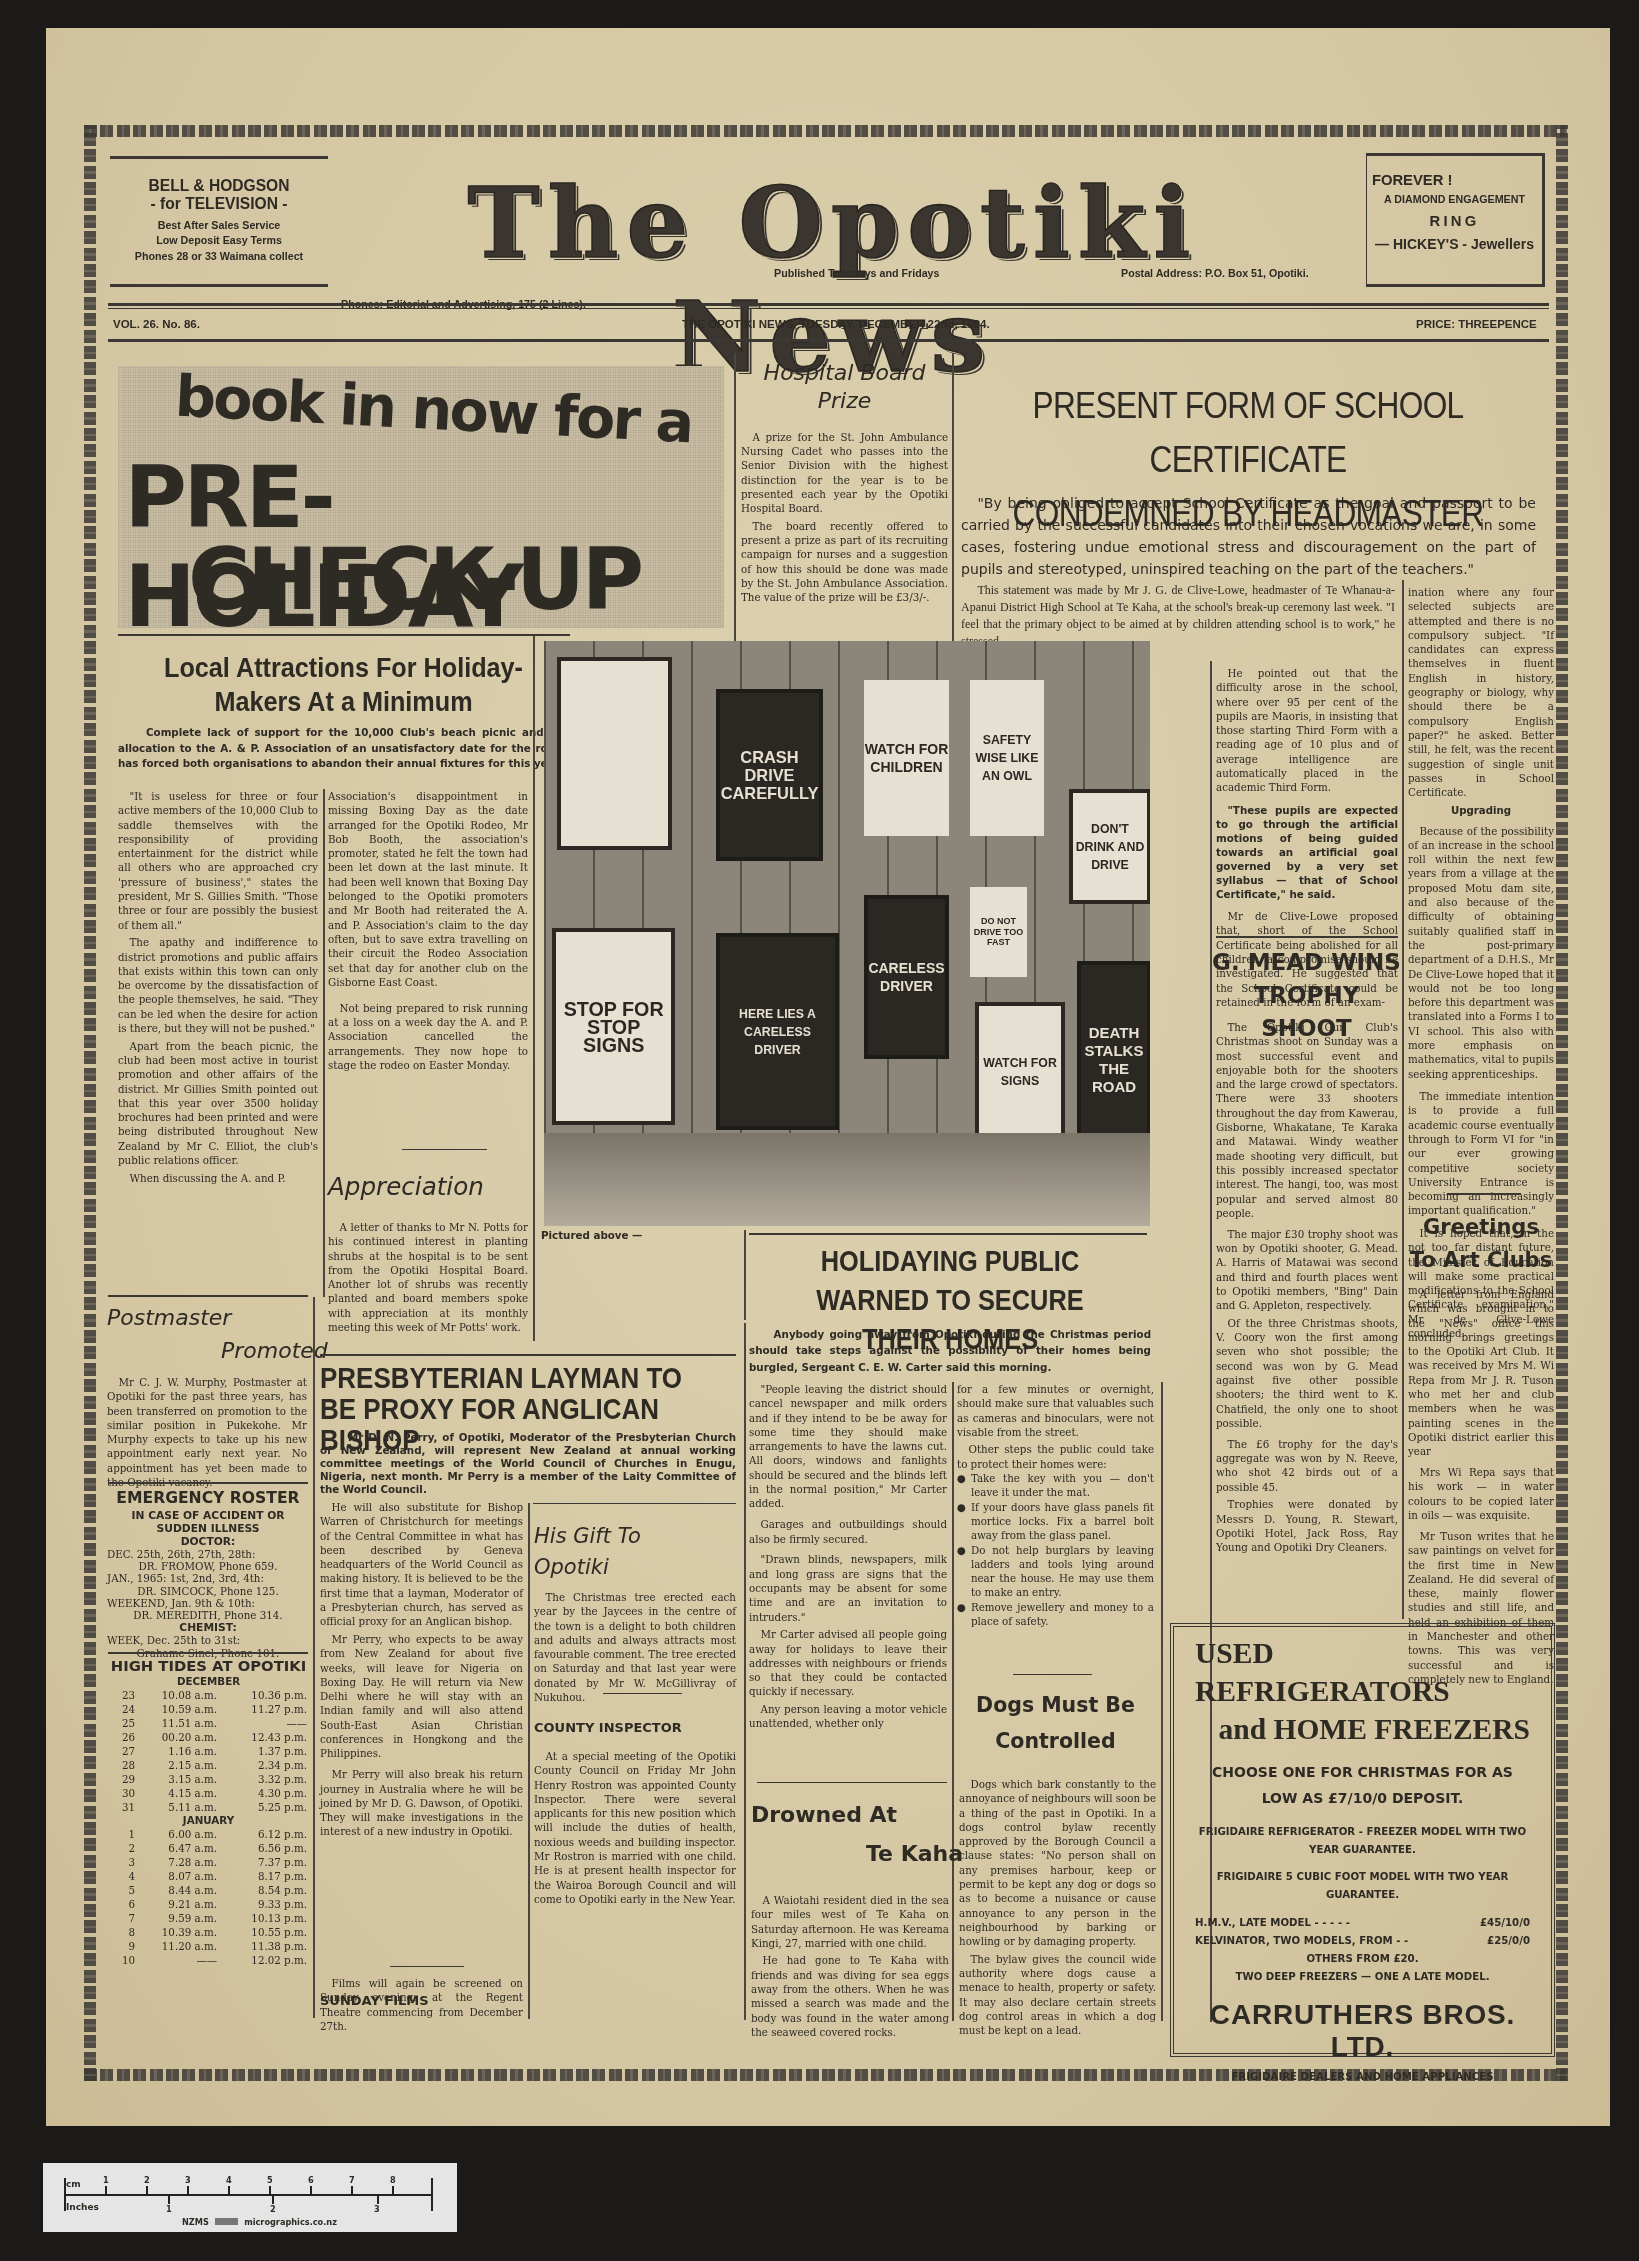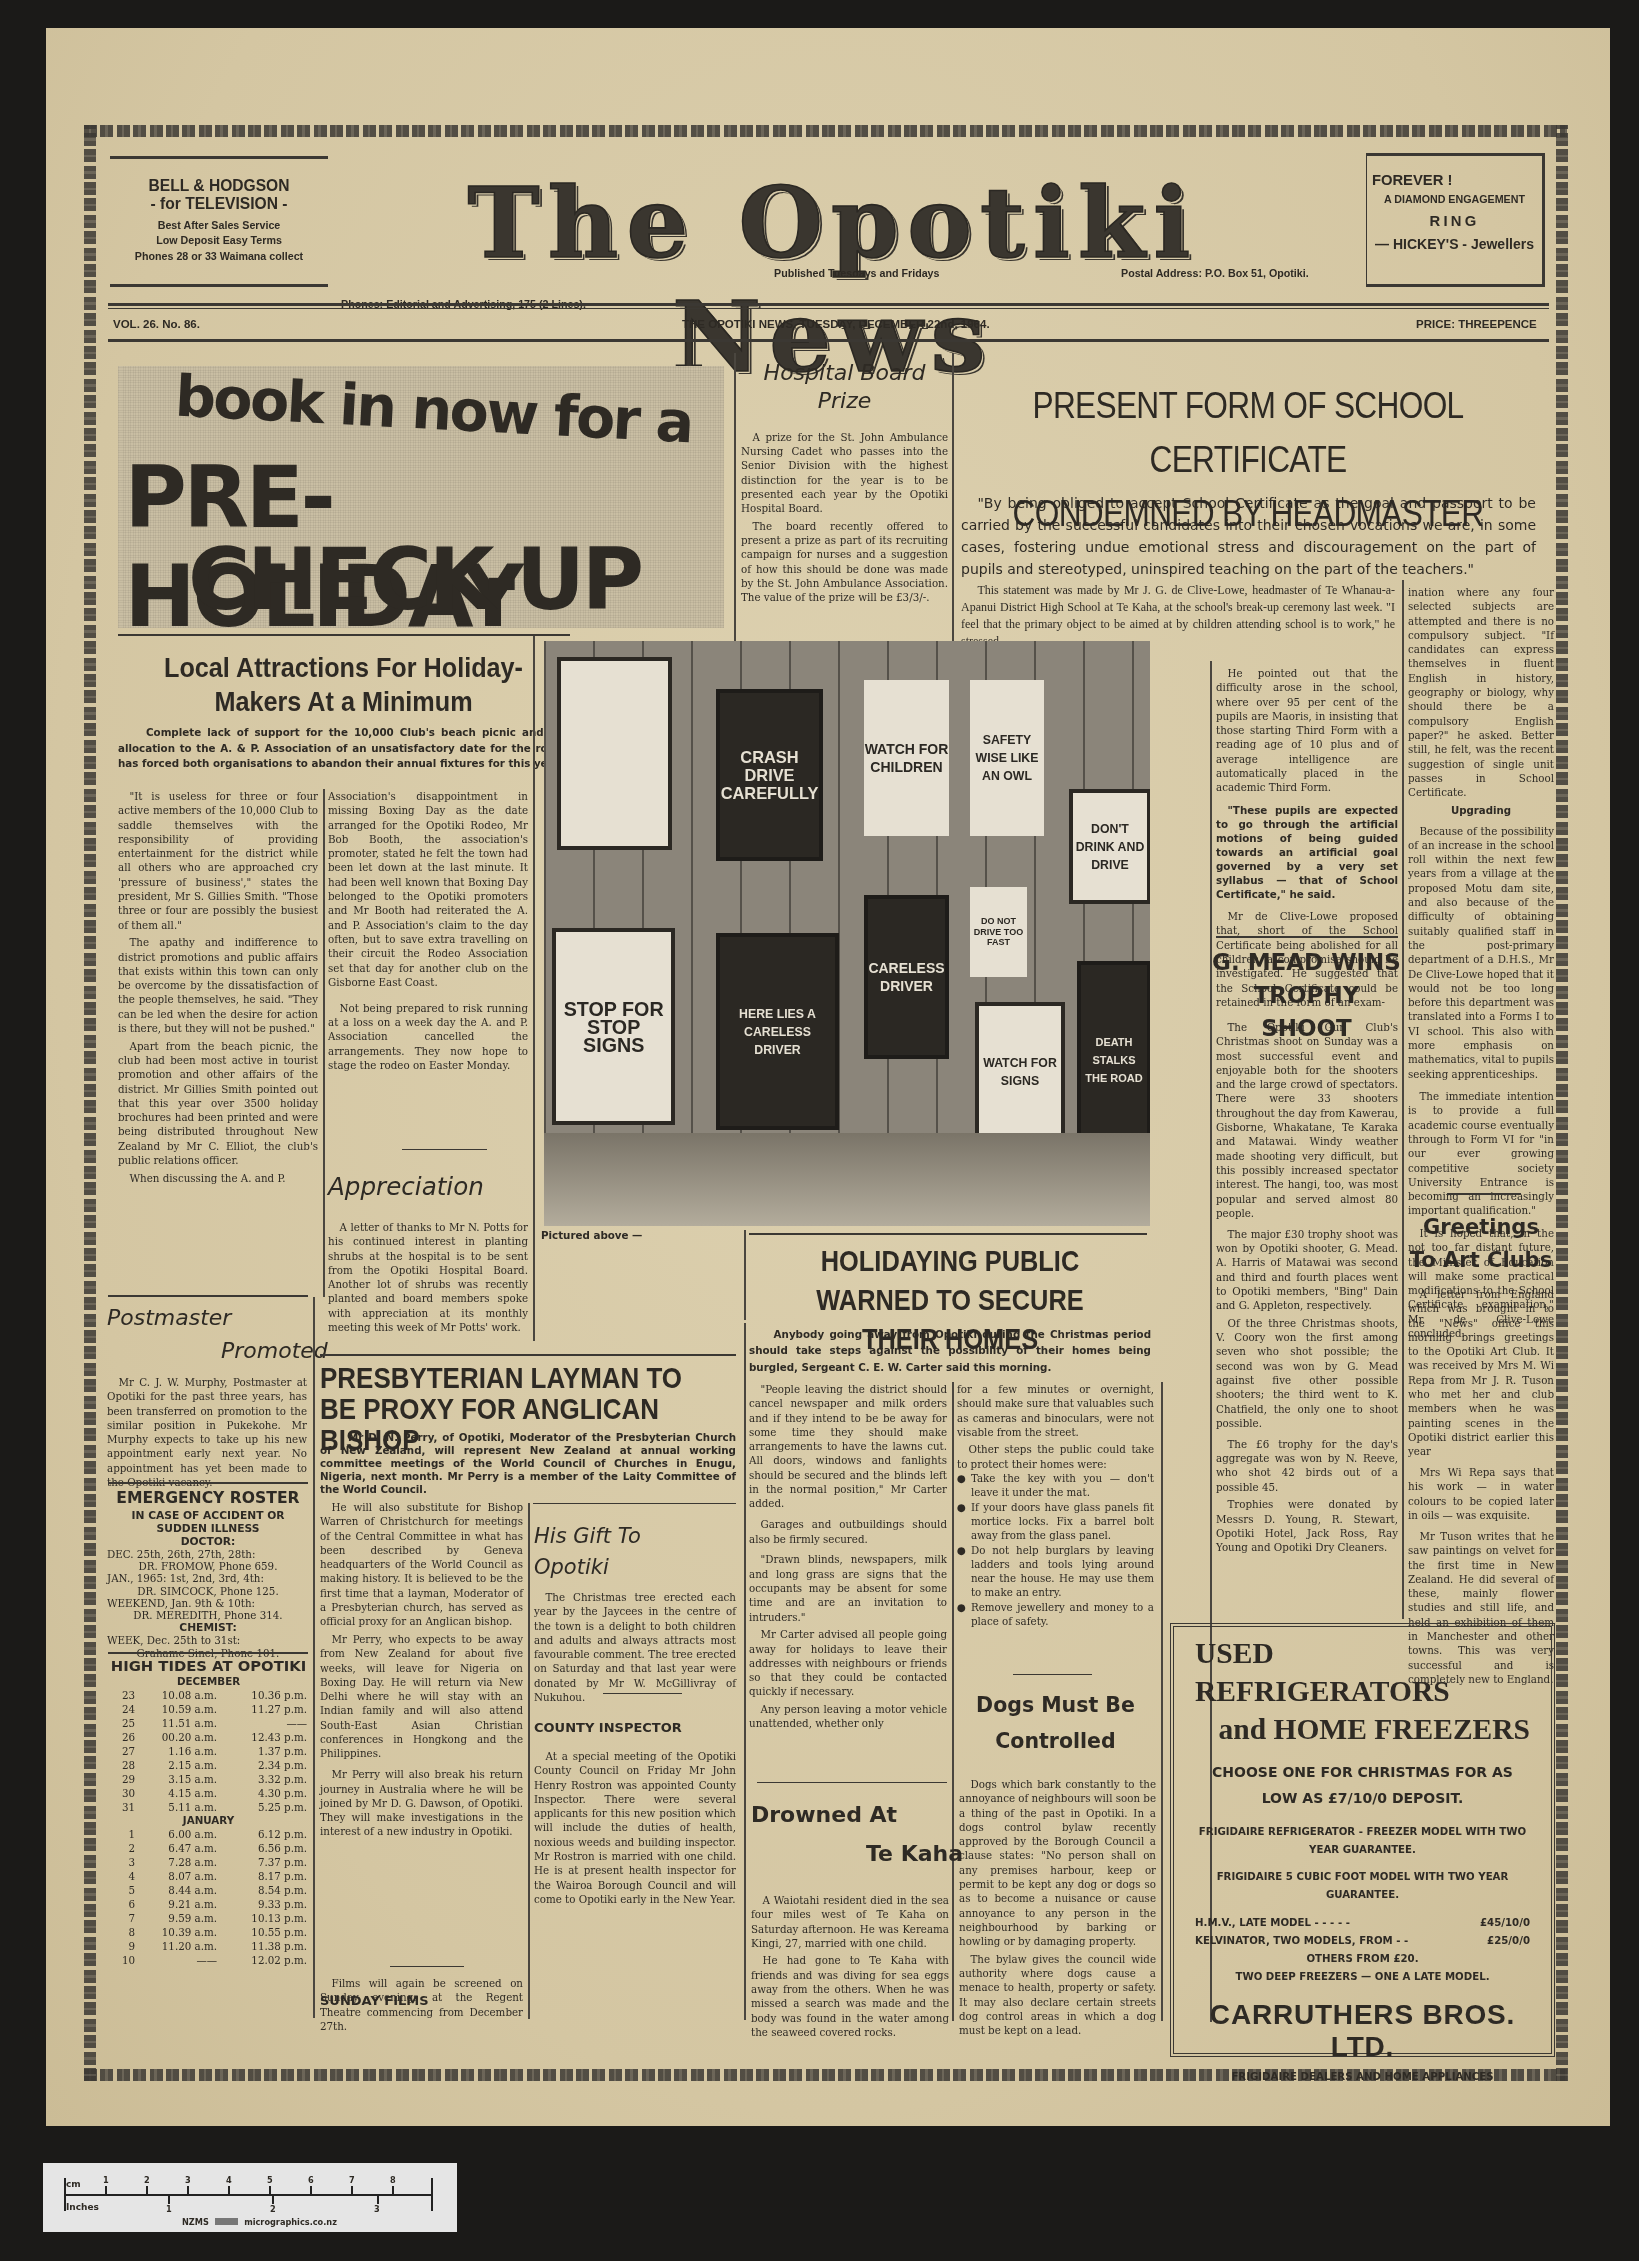--- a/index.html
+++ b/index.html
@@ -133,21 +133,21 @@
     <div class="poster" style="left:13px;top:16.4px;width:115px;height:193px;"></div>
     <div class="poster dark" style="left:172px;top:48px;width:107px;height:172px;">CRASH DRIVE CAREFULLY</div>
     <div class="poster" style="left:320px;top:39px;width:85px;height:156px;border:none;font-size:14px;">WATCH FOR CHILDREN</div>
     <div class="poster" style="left:426px;top:39px;width:74px;height:156px;border:none;font-size:12.3px;">SAFETY WISE LIKE AN OWL</div>
     <div class="poster" style="left:525px;top:148px;width:82px;height:115px;font-size:12.3px;">DON'T DRINK AND DRIVE</div>
     <div class="poster" style="left:8.2px;top:287px;width:123px;height:197px;font-size:19.7px;">STOP FOR STOP SIGNS</div>
     <div class="poster dark" style="left:172px;top:292px;width:123px;height:197px;font-size:12.3px;">HERE LIES A CARELESS DRIVER</div>
     <div class="poster dark" style="left:320px;top:254px;width:85px;height:164px;font-size:14px;">CARELESS DRIVER</div>
     <div class="poster" style="left:426px;top:246px;width:57px;height:90px;border:none;font-size:9px;line-height:10.7px;">DO NOT DRIVE TOO FAST</div>
     <div class="poster" style="left:431px;top:361px;width:90px;height:139px;font-size:12.3px;">WATCH FOR SIGNS</div>
-    <div class="poster dark" style="left:533px;top:320px;width:74px;height:197px;font-size:11px;">DEATH STALKS THE ROAD</div>
+    <div class="poster dark" style="left:533px;top:320px;width:74px;height:197px;font-size:15px;">DEATH STALKS THE ROAD</div>
     <div class="abs" style="left:0;top:492px;width:606px;height:93px;background:linear-gradient(#7a7468,#b3ac9c);"></div>
   </div>
 
   <div class="abs sans" style="left:495px;top:1200px;width:200px;font-size:10.3px;line-height:15.6px;font-weight:bold;">
     <div>Pictured above —</div>
   </div>
   <div class="vrule" style="left:698px;top:1202px;height:90px;"></div>
   <div class="rule" style="left:703px;top:1205px;width:398px;height:1.6px;"></div>
 
   <div class="abs cond center" style="left:703px;top:1213px;width:402px;font-size:29.5px;line-height:39px;font-weight:900;transform:scaleX(.86);transform-origin:center top;">HOLIDAYING PUBLIC WARNED TO SECURE THEIR HOMES</div>

